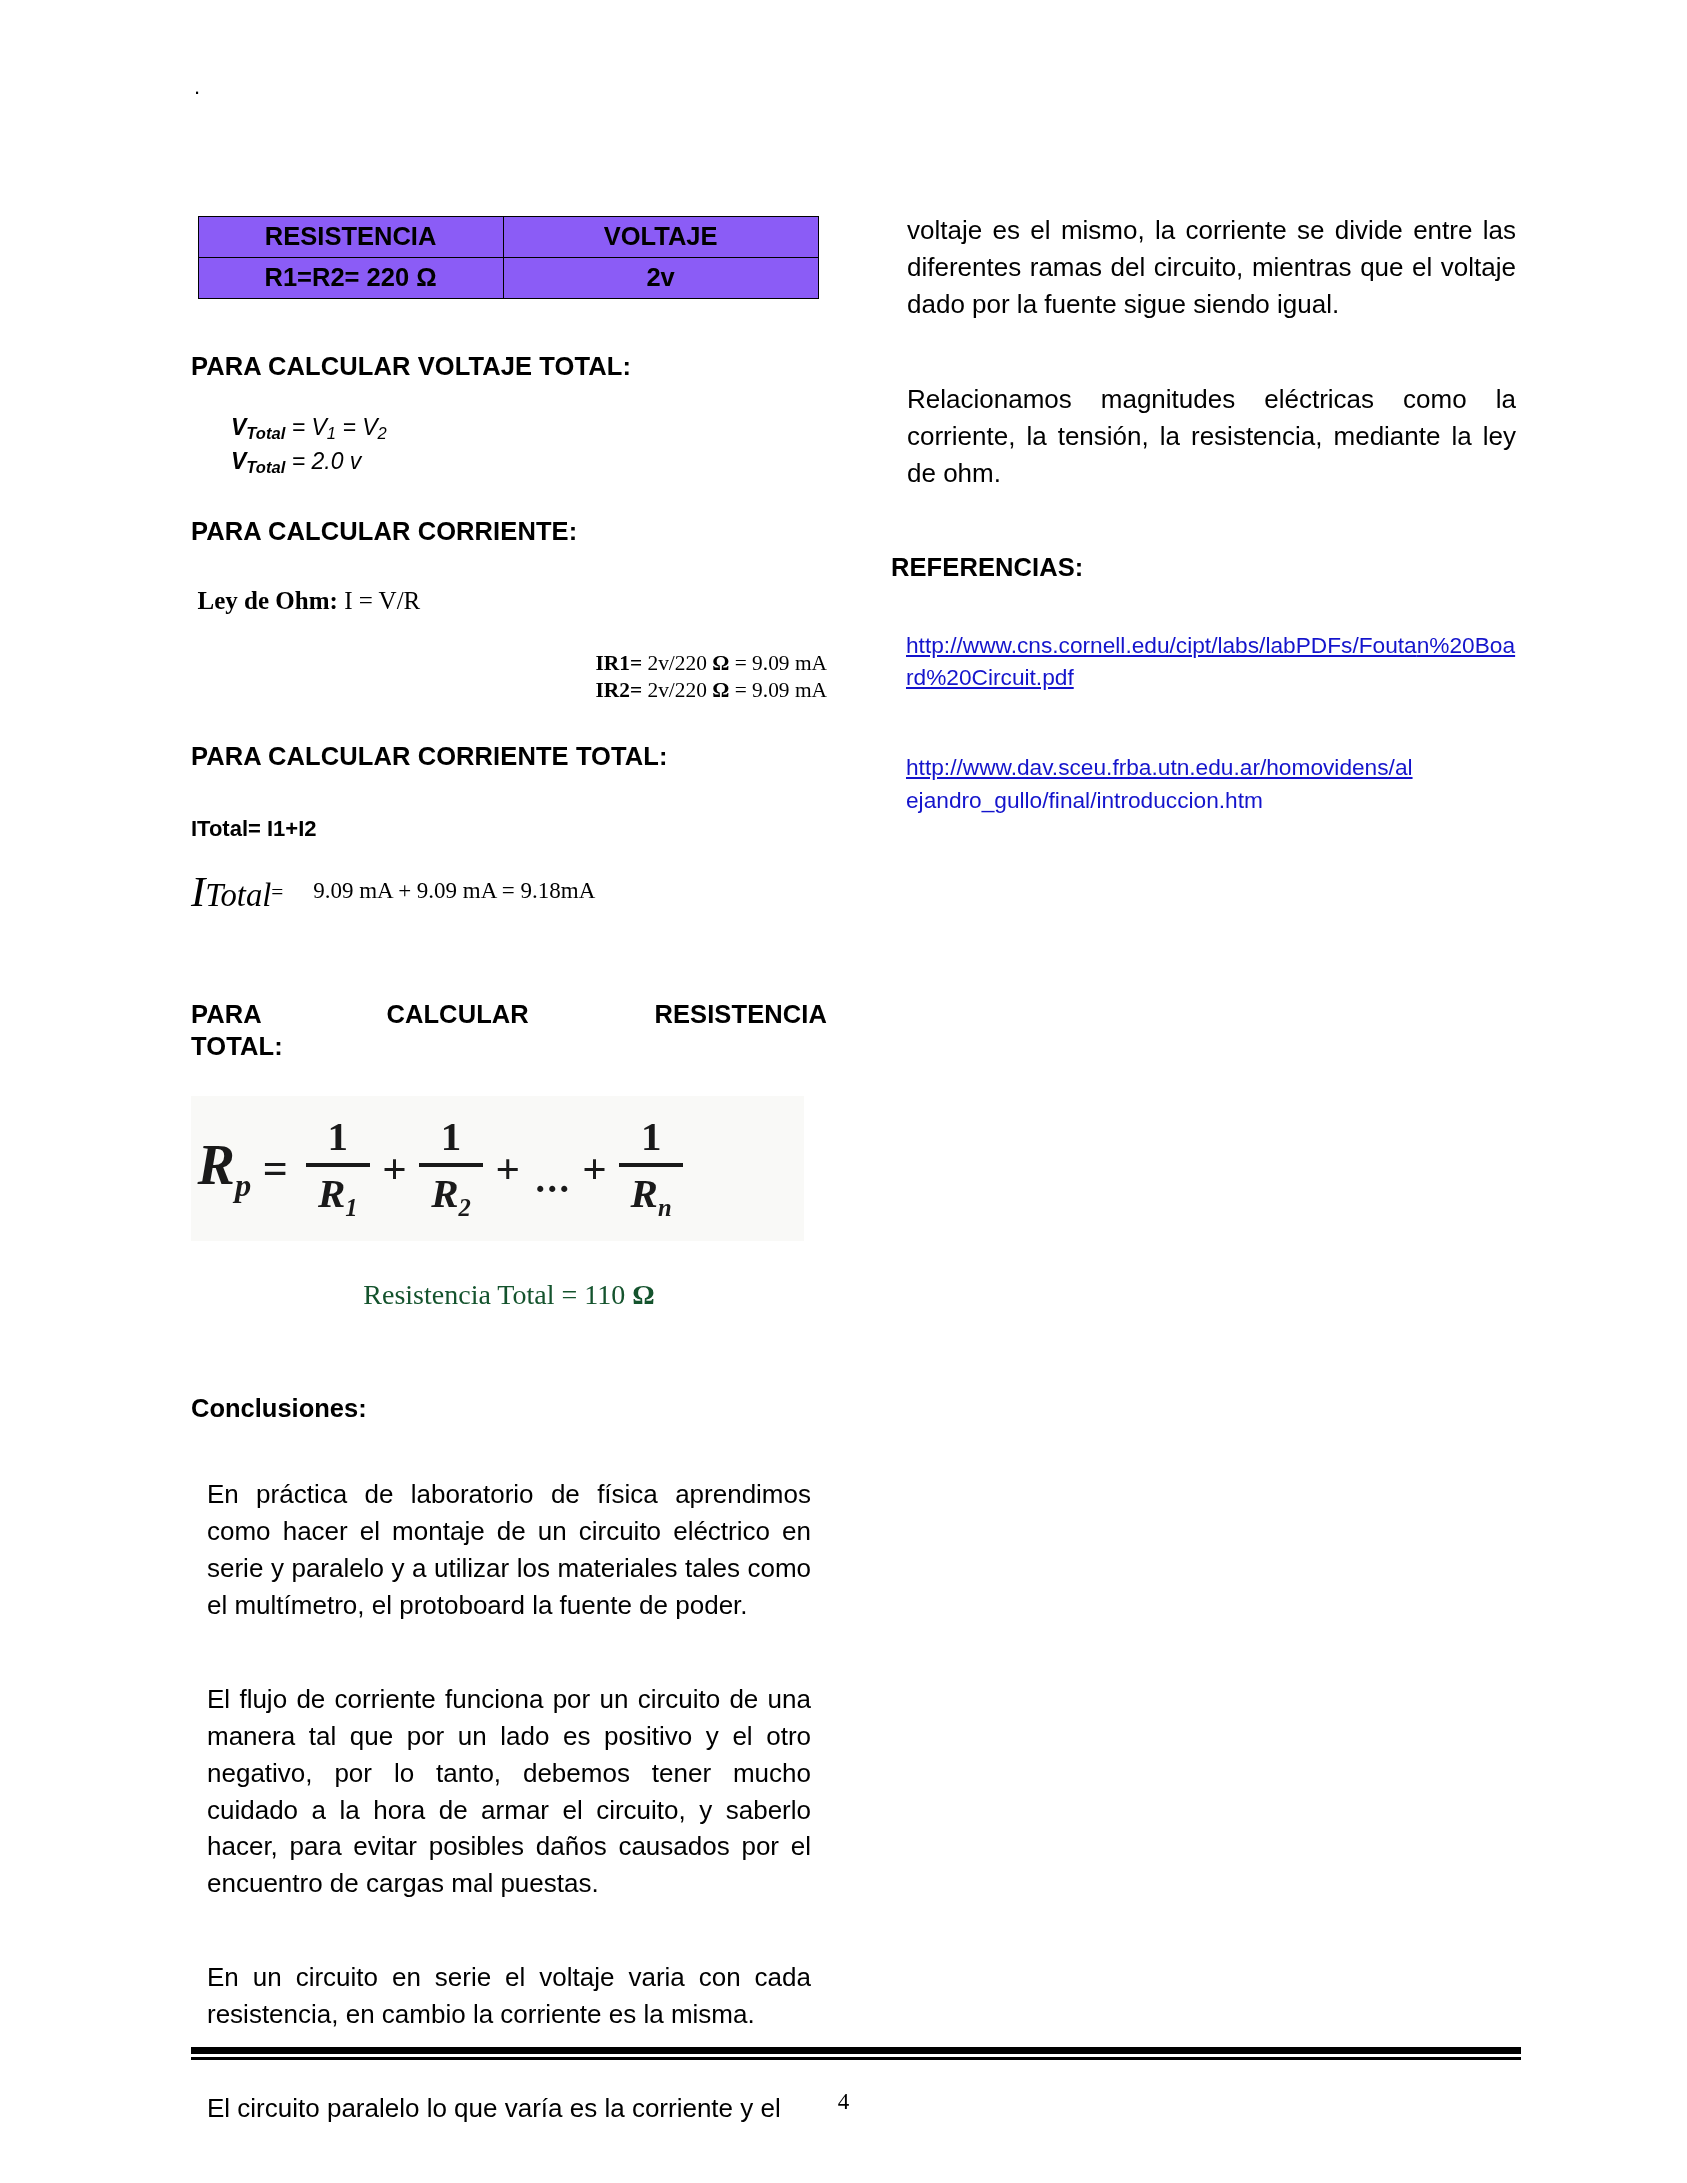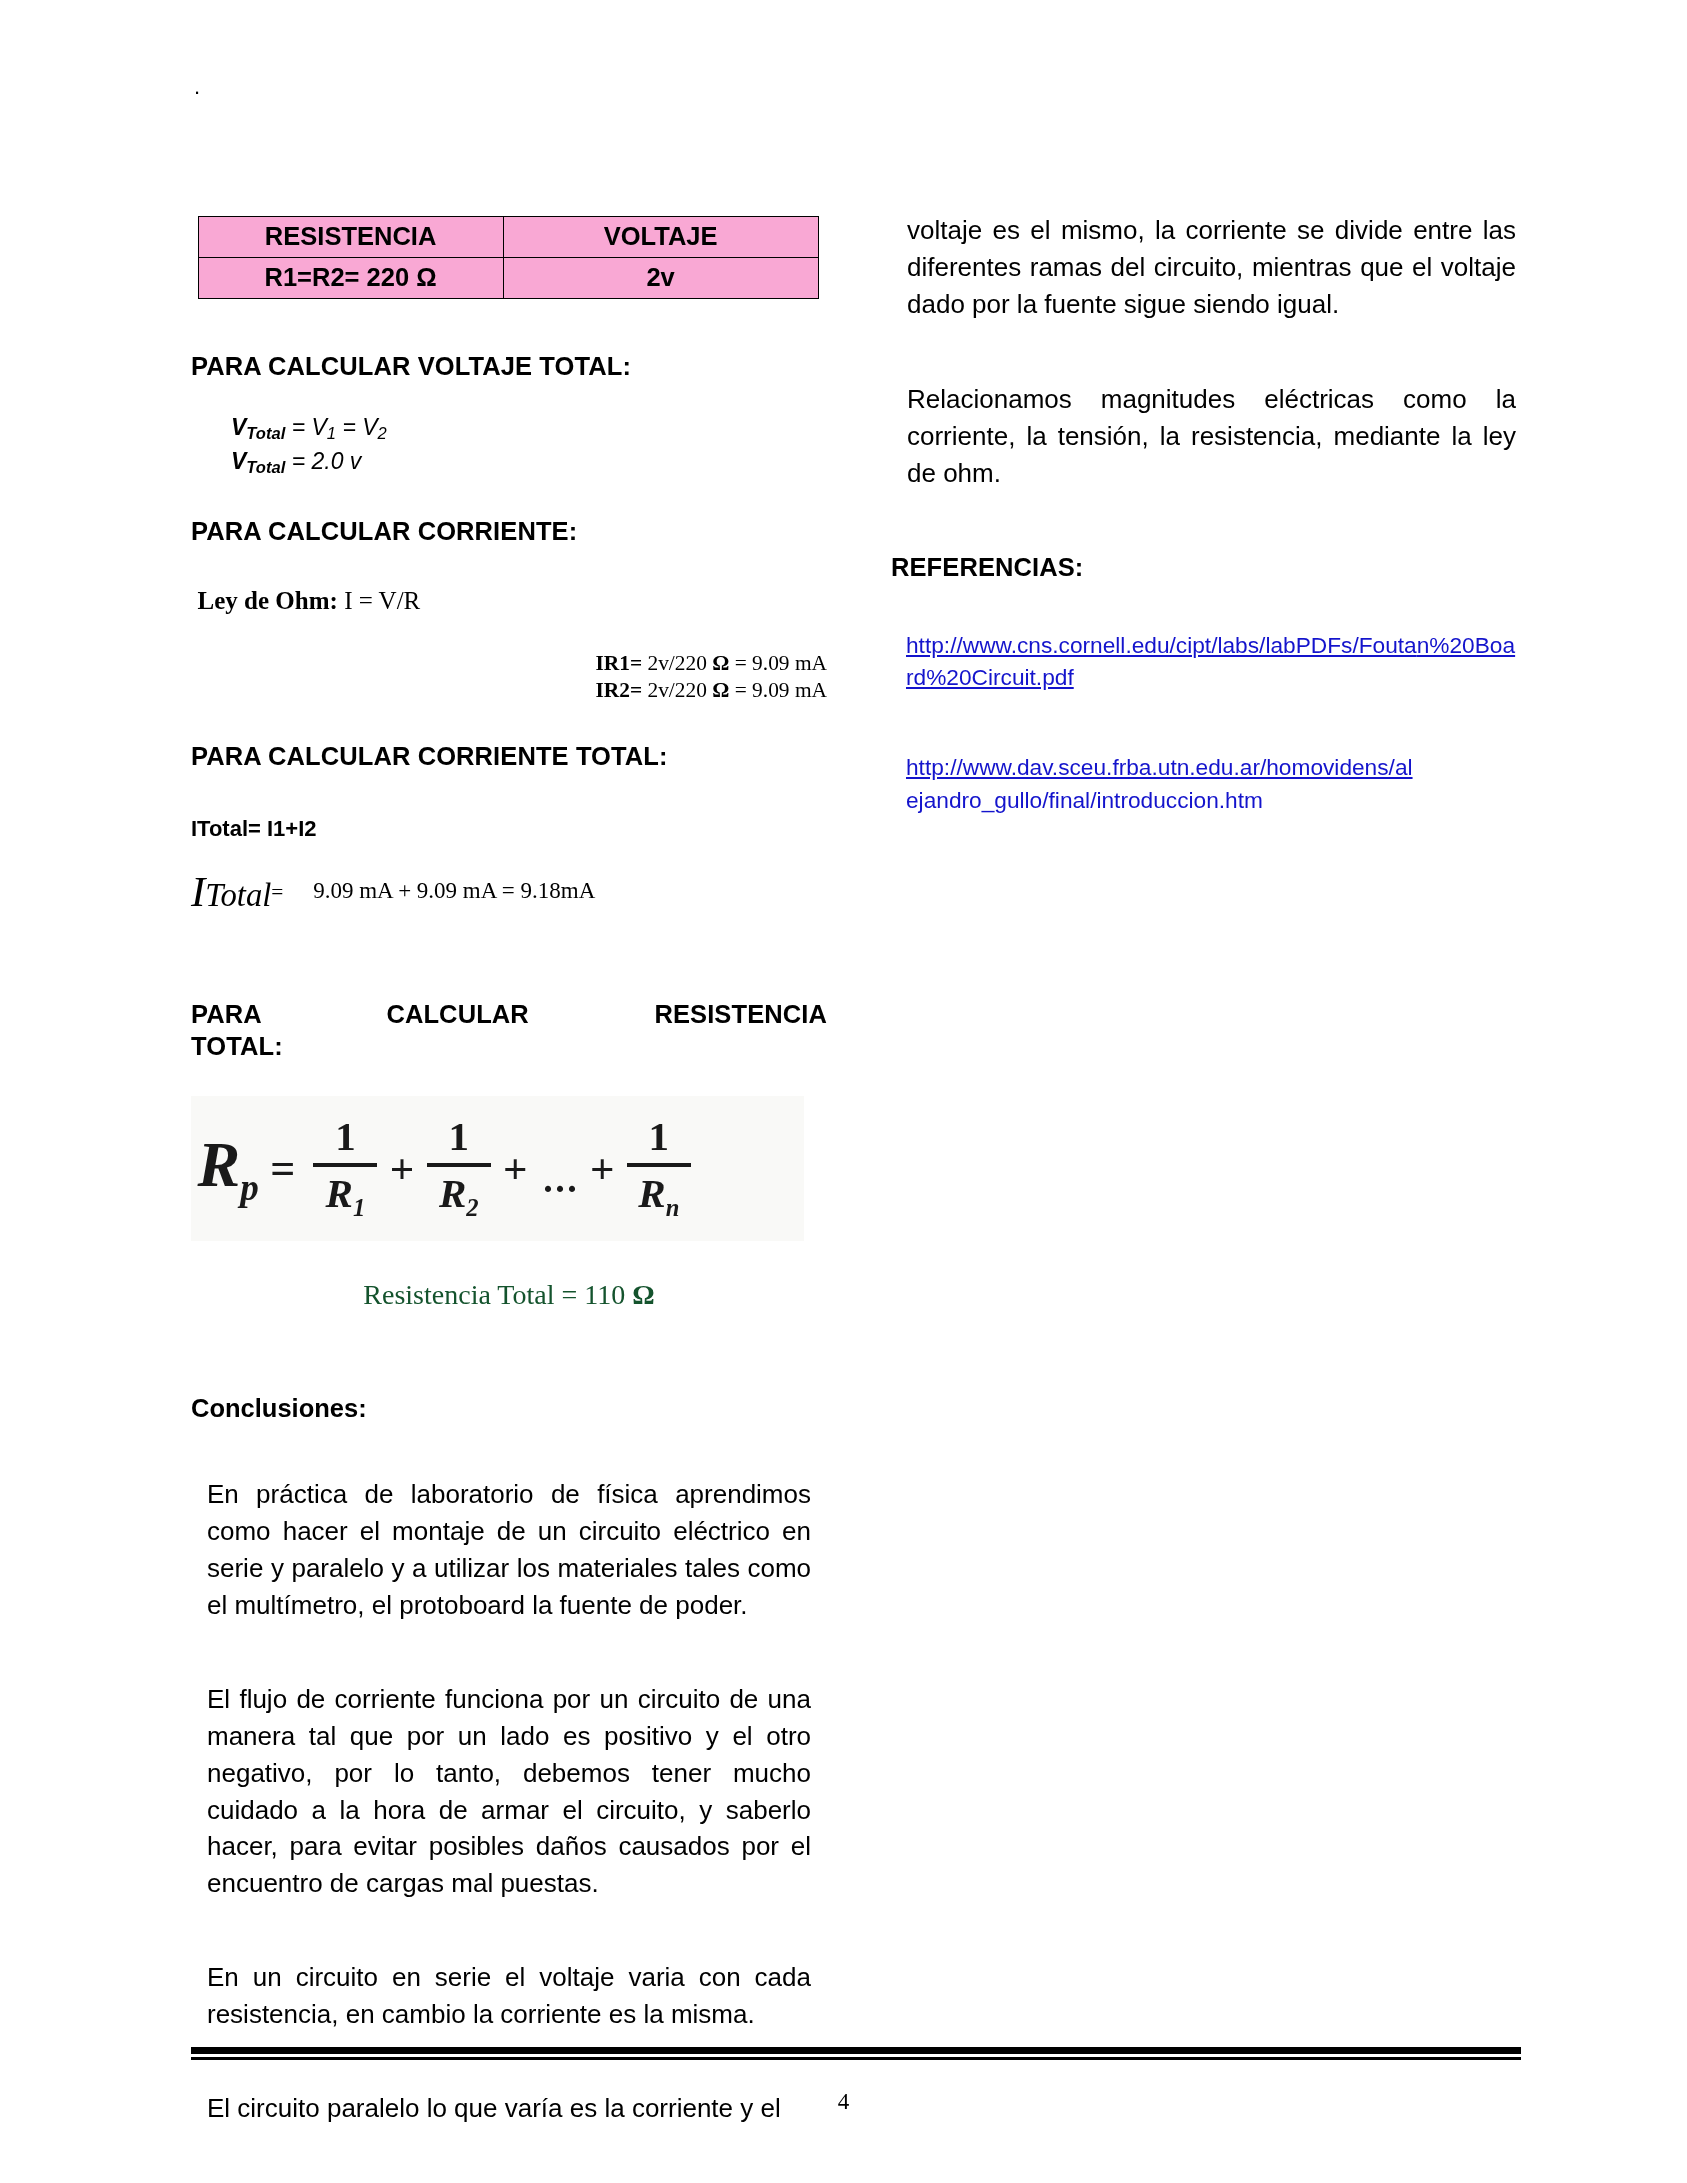--- a/index.html
+++ b/index.html
@@ -58,21 +58,21 @@
   }
   .rv-table td {
     border: 1.6px solid #000000;
     text-align: center;
     font-family: "Liberation Sans", sans-serif;
     font-weight: bold;
     font-size: 25.5px;
     line-height: 1.18;
     padding: 4.1px 3.3px 5.8px 3.3px;
     color: #000;
-    background: #f9a8d4;
+    background: #8b5cf6;
   }
   .rv-table col.c1 { width: 305px; }
   .rv-table col.c2 { width: 315px; }
 
   
   h2.sec {
     font-family: "Liberation Sans", sans-serif;
     font-weight: bold;
     font-size: 25.5px;
     line-height: 1.27;
@@ -183,21 +183,21 @@
     left: 6.6px;
     top: 5px;
     display: flex;
     align-items: center;
     height: 135px;
     font-weight: bold;
     color: #1a1a1a;
   }
   .rp-lhs {
     font-style: italic;
-    font-size: 64px;
+    font-size: 56px;
     font-weight: bold;
     letter-spacing: 0;
   }
   .rp-lhs .sb { font-size: 0.58em; vertical-align: -0.38em; }
   .rp-eq {
     font-size: 44px;
     font-weight: bold;
     margin: 0 13px 0 11.5px;
   }
   .frac {

